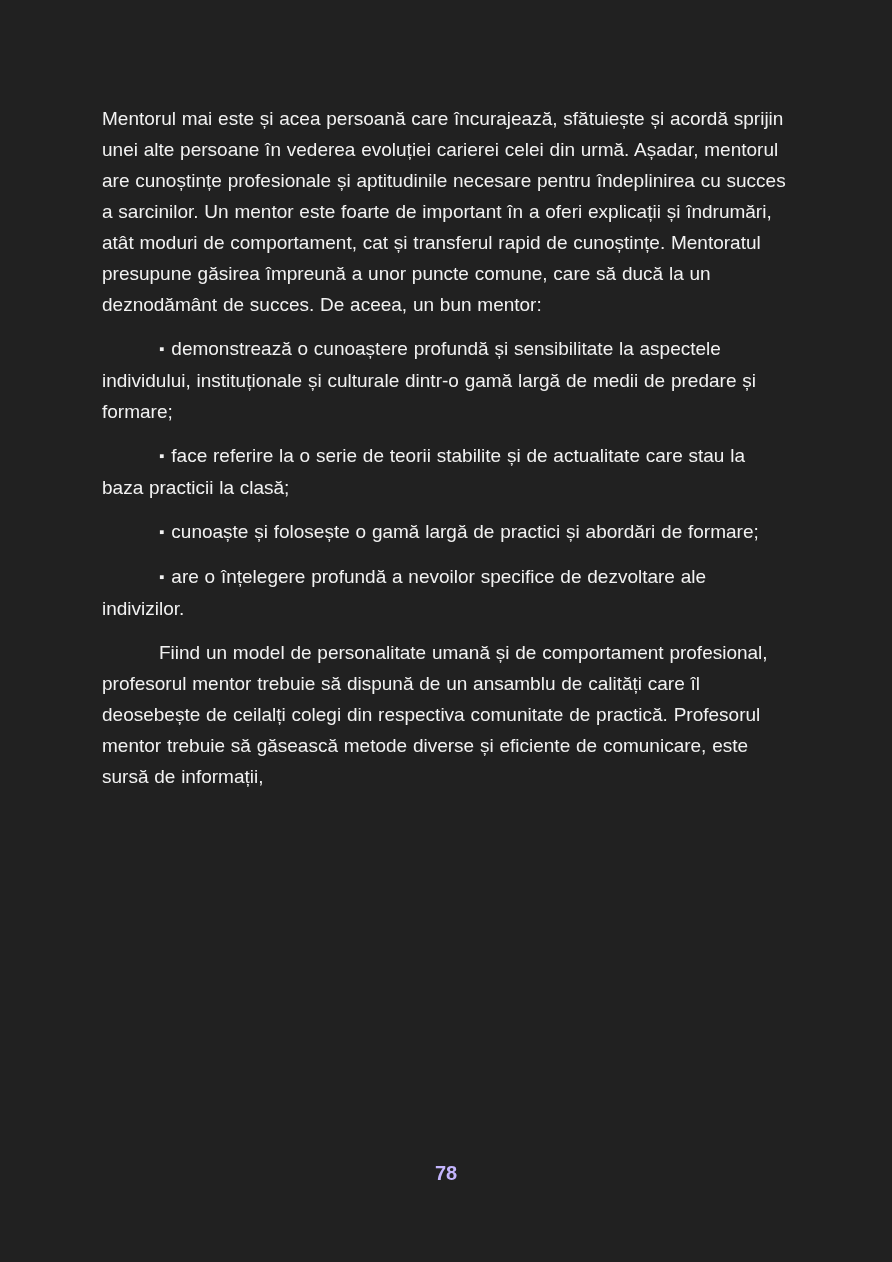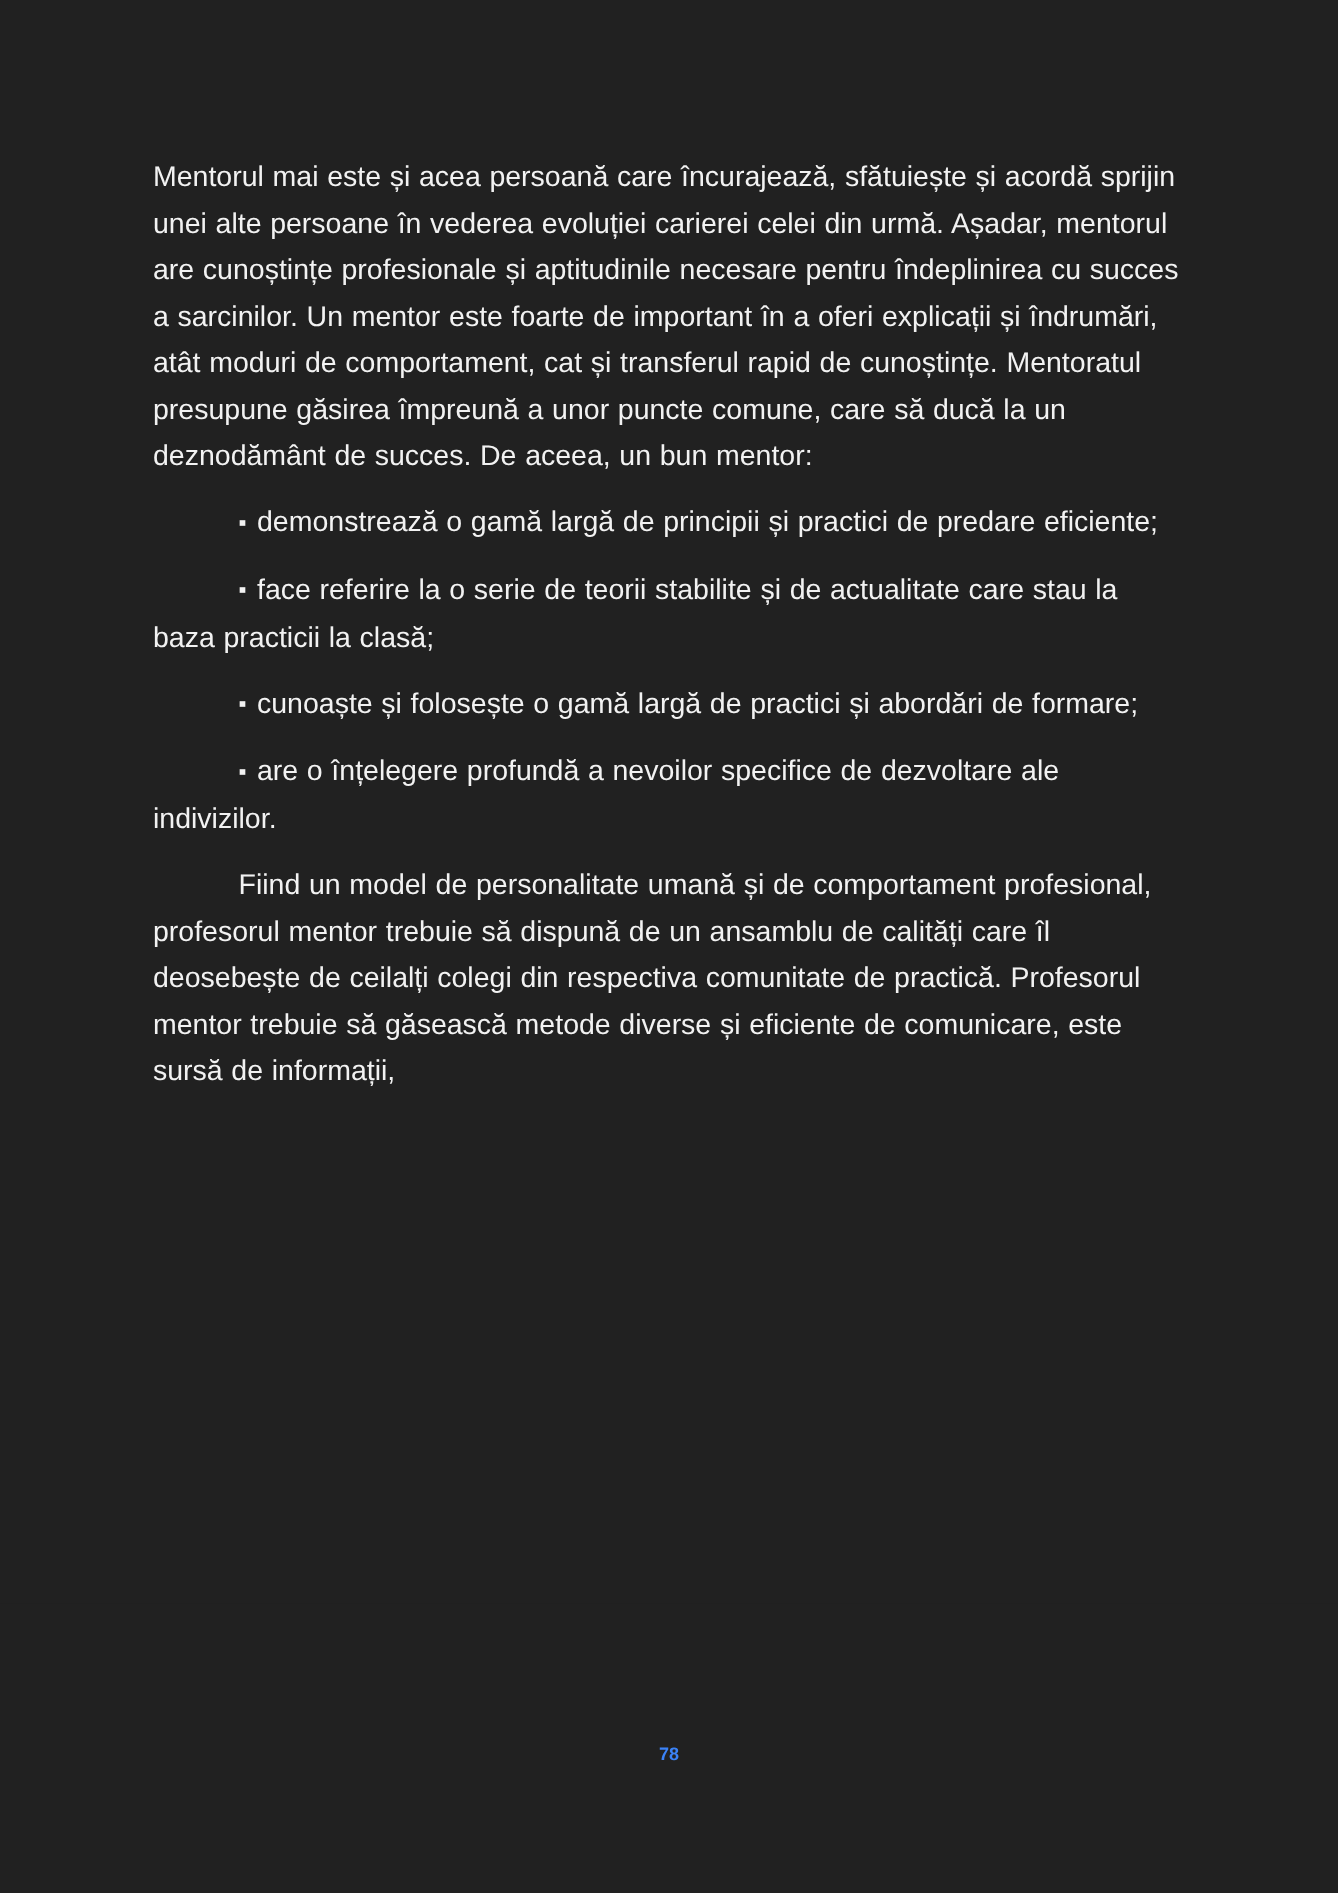--- a/index.html
+++ b/index.html
@@ -45,31 +45,31 @@
     margin-right: 7px;
     position: relative;
     top: -1px;
   }
   .page-number {
     position: absolute;
     left: 0;
     top: 1162px;
     width: 100%;
     text-align: center;
-    font-size: 12px;
+    font-size: 20px;
     font-weight: bold;
-    color: #3b82f6;
+    color: #c4b5fd;
   }
 </style>
 </head>
 <body>
 
 <div class="page">
   <div class="content">
       <p class="body">Mentorul mai este și acea persoană care încurajează, sfătuiește și acordă sprijin unei alte persoane în vederea evoluției carierei celei din urmă. Așadar, mentorul are cunoștințe profesionale și aptitudinile necesare pentru îndeplinirea cu succes a sarcinilor. Un mentor este foarte de important în a oferi explicații și îndrumări, atât moduri de comportament, cat și transferul rapid de cunoștințe. Mentoratul presupune găsirea împreună a unor puncte comune, care să ducă la un deznodământ de succes. De aceea, un bun mentor:</p>
-      <p class="bullet"><span class="bullet-marker">▪</span>demonstrează o gamă largă de principii și practici de predare eficiente;</p>
+      <p class="bullet"><span class="bullet-marker">▪</span>demonstrează o cunoaștere profundă și sensibilitate la aspectele individului, instituționale și culturale dintr-o gamă largă de medii de predare și formare;</p>
       <p class="bullet"><span class="bullet-marker">▪</span>face referire la o serie de teorii stabilite și de actualitate care stau la baza practicii la clasă;</p>
       <p class="bullet"><span class="bullet-marker">▪</span>cunoaște și folosește o gamă largă de practici și abordări de formare;</p>
       <p class="bullet"><span class="bullet-marker">▪</span>are o înțelegere profundă a nevoilor specifice de dezvoltare ale indivizilor.</p>
       <p class="indented">Fiind un model de personalitate umană și de comportament profesional, profesorul mentor trebuie să dispună de un ansamblu de calități care îl deosebește de ceilalți colegi din respectiva comunitate de practică. Profesorul mentor trebuie să găsească metode diverse și eficiente de comunicare, este sursă de informații,</p>
     </div>
   <div class="page-number">78</div>
 </div>
 
 </body></html>

